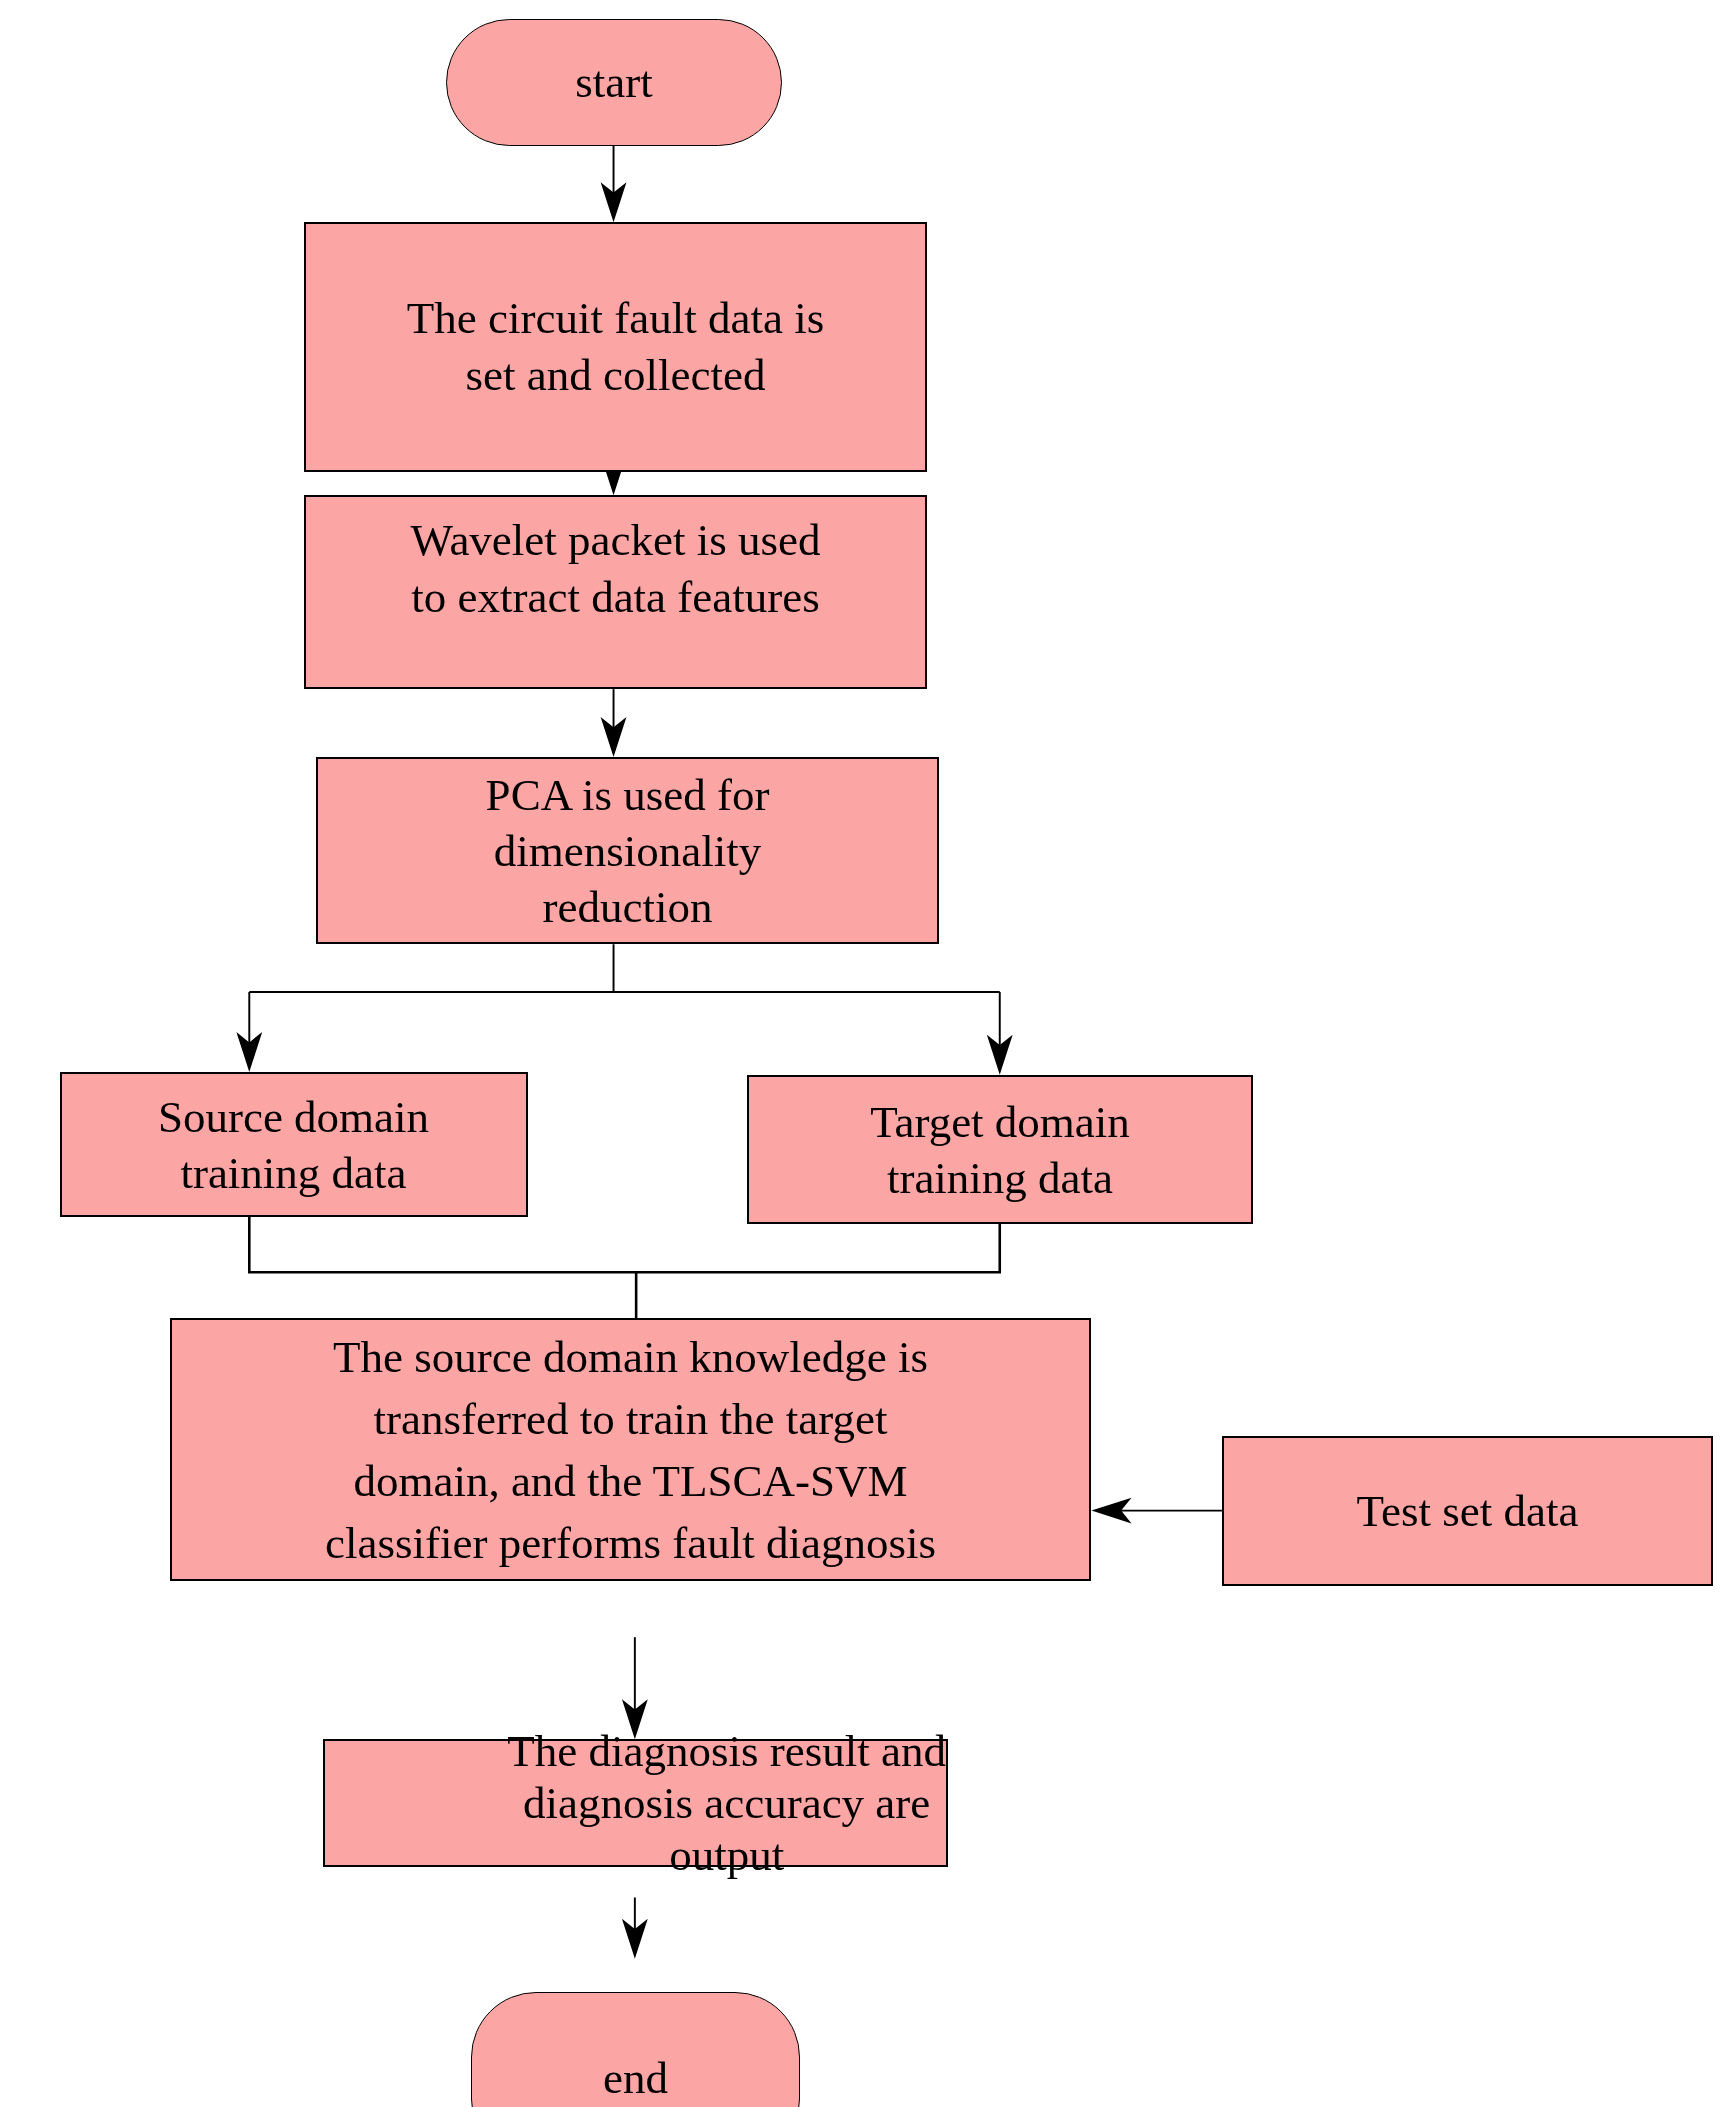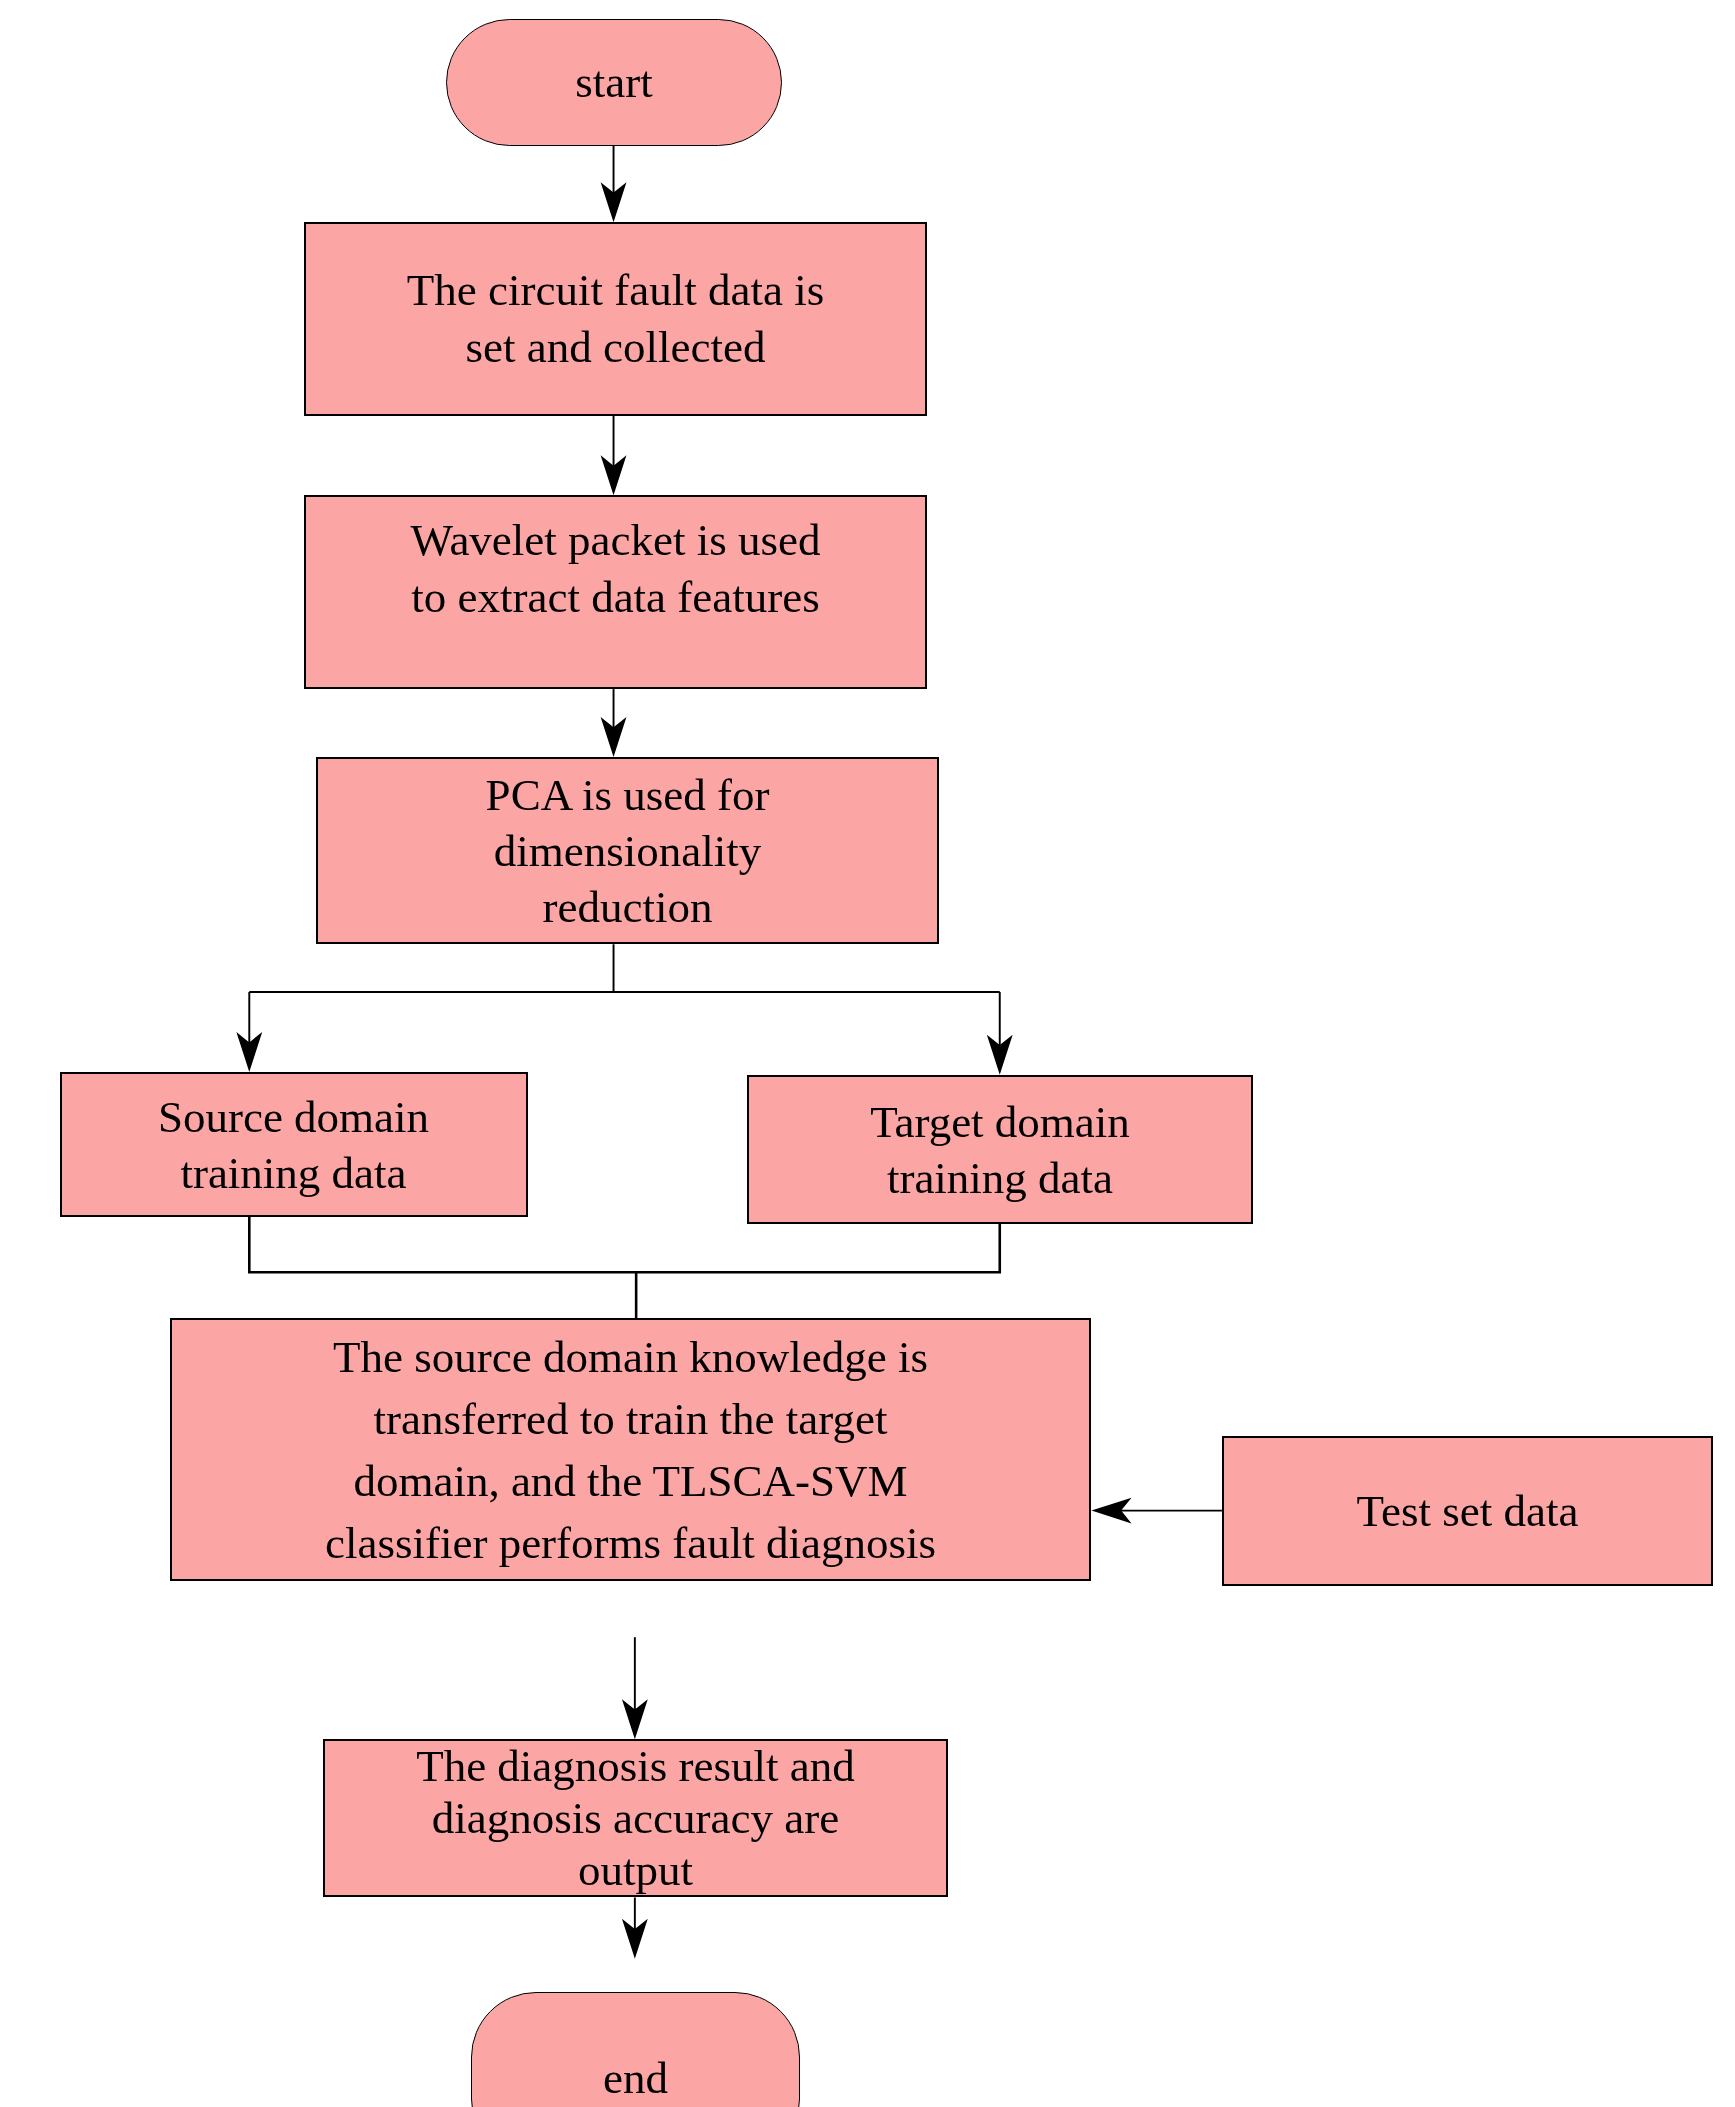--- a/index.html
+++ b/index.html
@@ -28,28 +28,28 @@
     font-size: 45px;
     line-height: 57px;
     white-space: pre-line;
   }
   .stadium {
     border-width: 1.9px;
     border-radius: 65px;
   }
   
   #n-start    { left: 446px;  top: 19.4px;   width: 336px;  height: 127px; }
-  #n-collect  { left: 304px;  top: 222px;  width: 623px;  height: 194px; }
+  #n-collect  { left: 304px;  top: 222px;  width: 623px;  height: 250px; }
   #n-wavelet  { left: 304px;  top: 495px;  width: 623px;  height: 194px; padding-bottom: 47px; }
   #n-pca      { left: 304px;  top: 757px; width: 623px;  height: 187px; line-height: 56px; margin-left: 12px; }
   #n-source   { left: 15.5px;   top: 1072px; width: 468px;  height: 145px; line-height: 56px; margin-left: 44px; }
   #n-target   { left: 747px; top: 1075px; width: 506px;  height: 149px; line-height: 56px; }
   #n-transfer { left: 170px;  top: 1318px; width: 921px; height: 263px; line-height: 62px; }
   #n-test     { left: 1222px; top: 1436px; width: 491px;  height: 150px; }
-  #n-output   { left: 323px;  top: 1739px; width: 625px;  height: 158px; line-height: 52px; }
+  #n-output   { left: 323px;  top: 1739px; width: 625px;  height: 128px; line-height: 52px; justify-content: flex-end; }
   #n-end      { left: 471px;  top: 1992px; width: 329px;  height: 172px; }
 </style>
 </head>
 <body>
 
 <div id="canvas">
 
   <svg id="connectors" viewBox="0 0 2688 3264" xmlns="http://www.w3.org/2000/svg">
     <g stroke="#000000" stroke-width="3" fill="none">
       <line x1="950" y1="226" x2="950" y2="302"></line>

